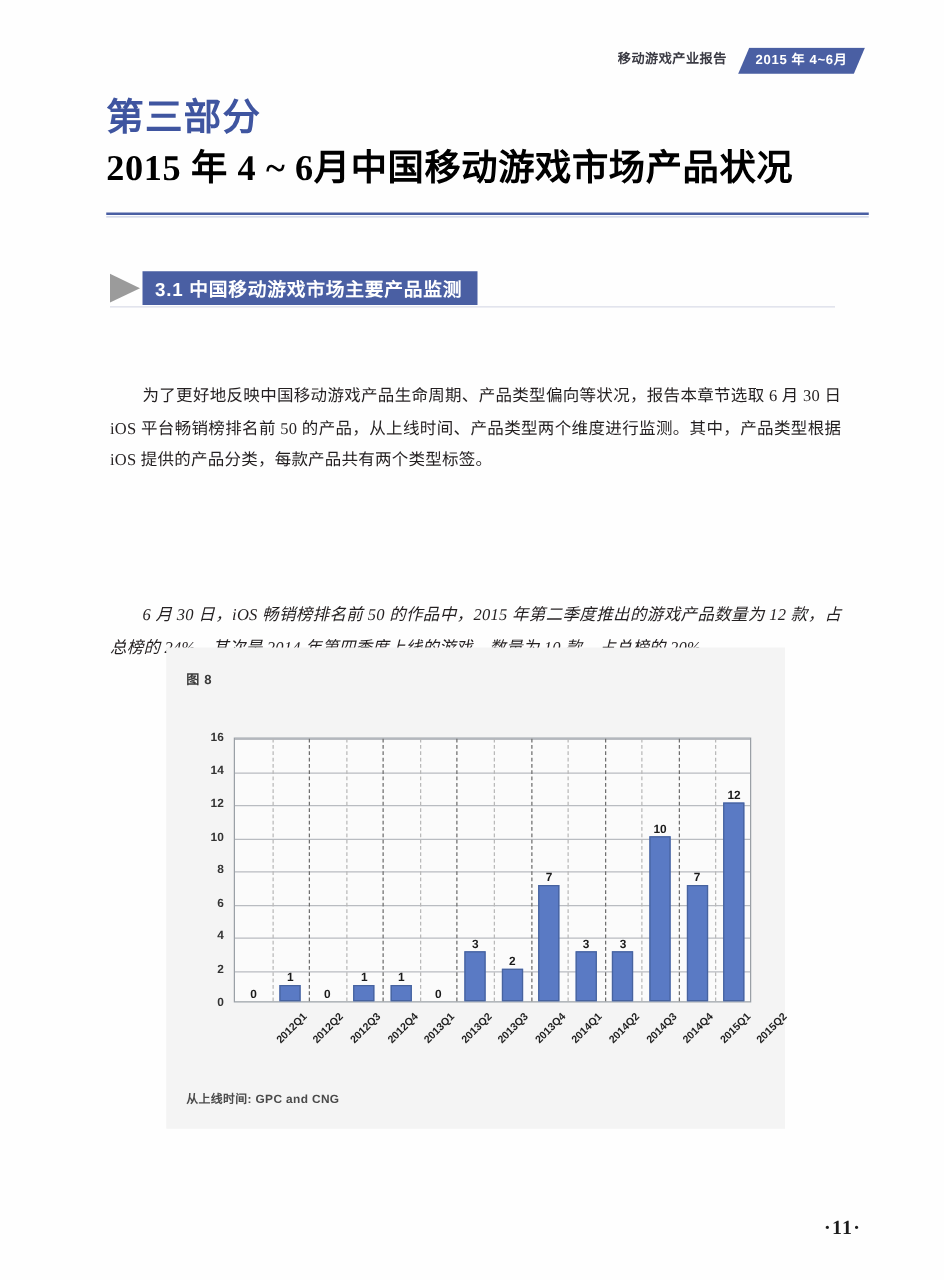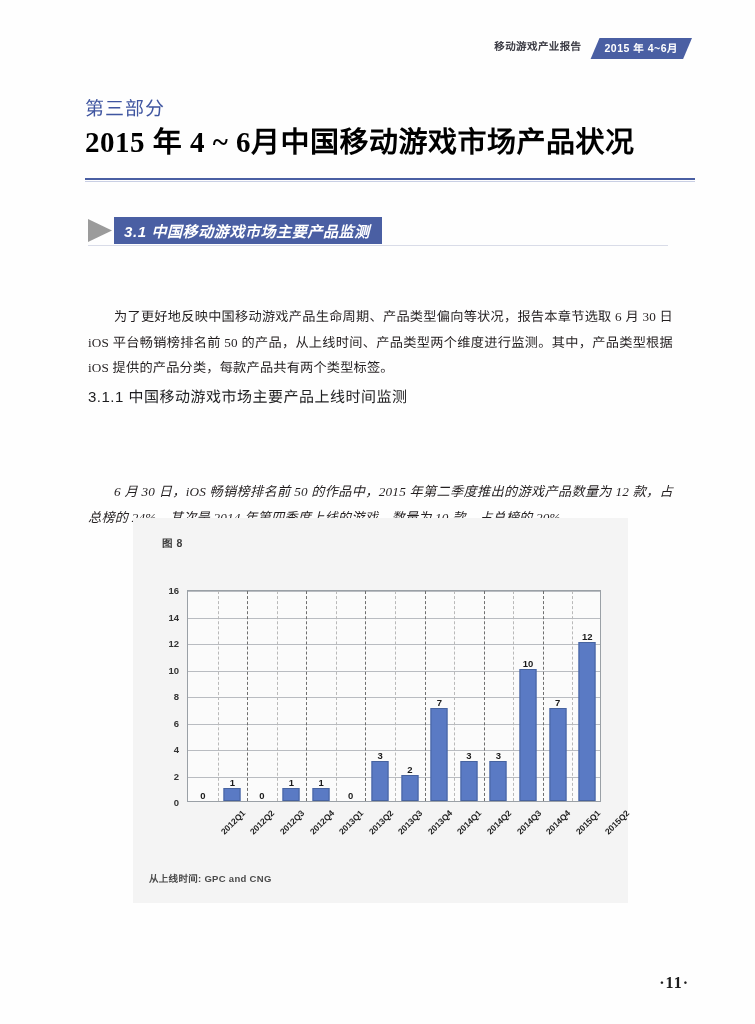--- a/index.html
+++ b/index.html
@@ -57,26 +57,25 @@
 
   
   .title-block {
     position: absolute;
     top: 78px;
     left: 85px;
     width: 610px;
   }
   .part-label {
     font-family: "Liberation Serif", "DejaVu Serif", serif;
-    font-size: 19px;
-    font-weight: normal;
+    font-size: 30px;
+    font-weight: bold;
     color: #3f55a0;
     letter-spacing: 1px;
     line-height: 1.15;
-    margin-top: 20px;
   }
   .part-title {
     font-family: "Liberation Serif", "DejaVu Serif", serif;
     font-size: 29px;
     font-weight: bold;
     color: #000000;
     letter-spacing: 0.5px;
     line-height: 1.3;
     margin-top: 4px;
     white-space: nowrap;
@@ -95,21 +94,20 @@
   }
 
   
   .section-banner {
     position: absolute;
     top: 217px;
     left: 88px;
     display: flex;
     align-items: stretch;
     height: 27px;
-    font-style: italic;
   }
   .banner-arrow {
     width: 26px;
     height: 27px;
     position: relative;
   }
   .banner-arrow svg { display: block; }
   .banner-body {
     background: #4a5fa3;
     color: #ffffff;
@@ -172,21 +170,21 @@
     top: 518px;
     left: 133px;
     width: 495px;
     height: 385px;
     background: #f4f4f4;
     box-sizing: border-box;
   }
   .fig-label {
     position: absolute;
     top: 17px;
-    left: 29px;
+    left: 16px;
     font-family: "Liberation Sans", "DejaVu Sans", sans-serif;
     font-size: 10.5px;
     font-weight: bold;
     color: #3c3c3c;
     letter-spacing: 0.5px;
   }
   .fig-title {
     position: absolute;
     top: 30px;
     left: 0;
@@ -344,21 +342,20 @@
       <svg width="26" height="27" viewBox="0 0 26 27" xmlns="http://www.w3.org/2000/svg">
         <polygon points="0,2 24,13.5 0,25" fill="#9b9b9b"></polygon>
       </svg>
     </span>
     <span class="banner-body">3.1 中国移动游戏市场主要产品监测</span>
   </div>
   <div class="banner-underline"></div>
 
   <p class="para" id="para-1">为了更好地反映中国移动游戏产品生命周期、产品类型偏向等状况，报告本章节选取 6 月 30 日 iOS 平台畅销榜排名前 50 的产品，从上线时间、产品类型两个维度进行监测。其中，产品类型根据 iOS 提供的产品分类，每款产品共有两个类型标签。</p>
 
-  <div class="subsection">3.1.1 中国移动游戏市场主要产品上线时间监测</div>
 
   <p class="para" id="para-2">6 月 30 日，iOS 畅销榜排名前 50 的作品中，2015 年第二季度推出的游戏产品数量为 12 款，占总榜的 24%，其次是 2014 年第四季度上线的游戏，数量为 10 款，占总榜的 20%。</p>
 
   <div class="figure">
     <div class="fig-label">图 8</div>
 
     <div class="plot-wrap">
       <div class="y-axis-labels" id="y-axis-labels">
           <span class="y-tick" style="top: 212px;">0</span>
           <span class="y-tick" style="top: 185.5px;">2</span>

